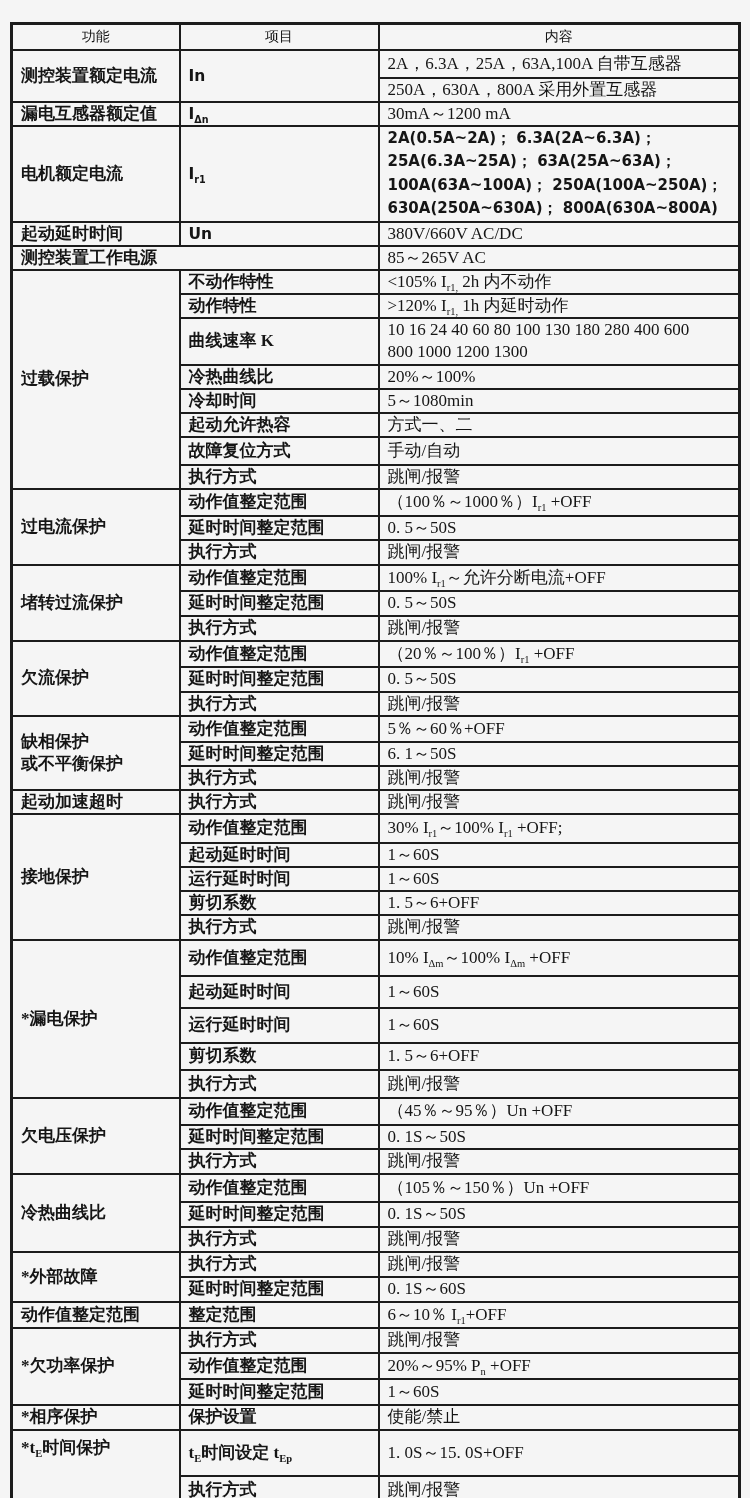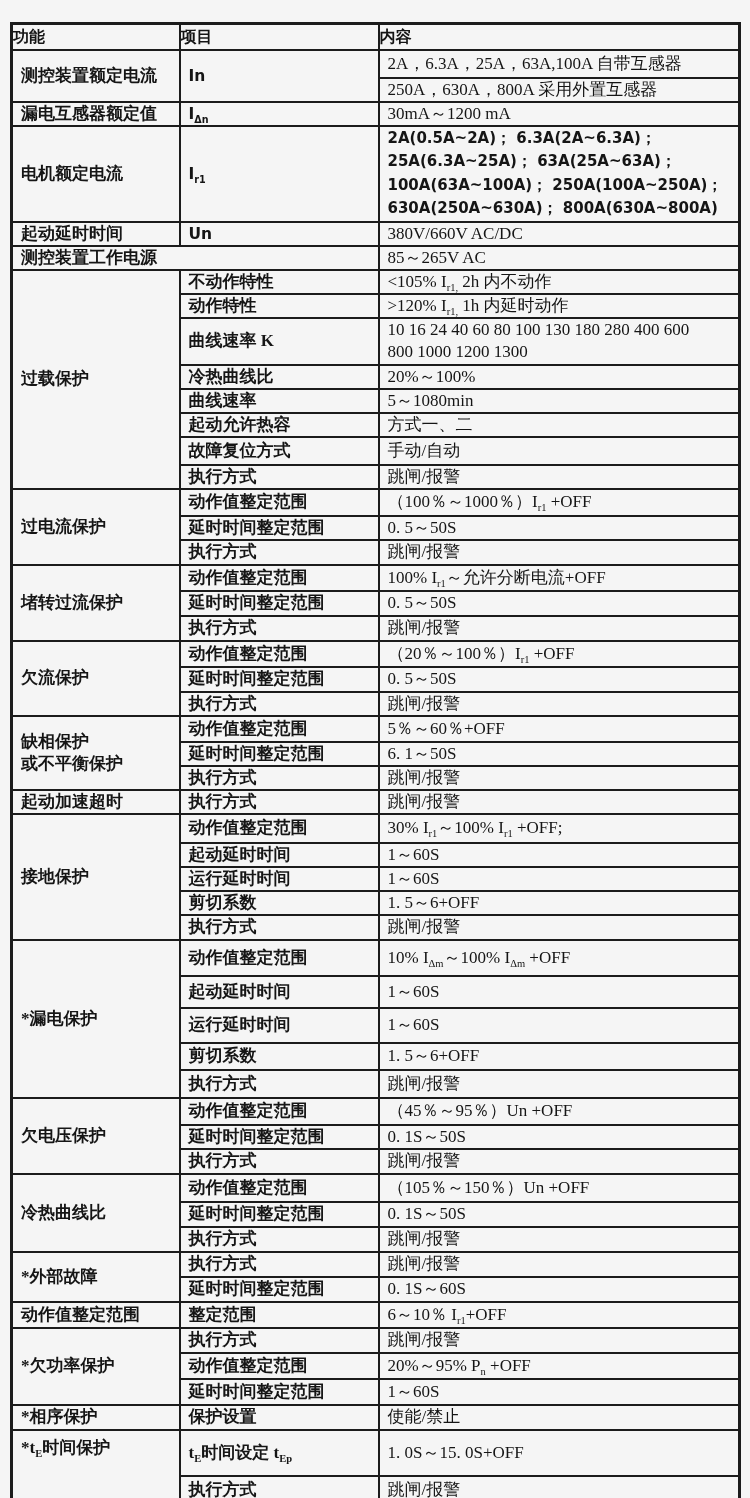--- a/index.html
+++ b/index.html
@@ -22,21 +22,21 @@
   th,td{
     border:2px solid #1c1c1c;
     padding:0 6px 0 8px;
     vertical-align:middle;
     overflow:hidden;
     white-space:nowrap;
     font-size:17px;
     line-height:22px;
   }
   th{
-    font-weight:700;font-size:16px;text-align:left;padding:0;
+    font-weight:400;font-size:14px;text-align:center;padding:0;
   }
   td.cn{font-weight:600;}
   td.val{font-weight:500;}
   td.sans{
     font-family:"DejaVu Sans","Liberation Sans",sans-serif;
     font-weight:600;font-size:15.5px;
   }
   td.sans-val{
     font-family:"DejaVu Sans","Liberation Sans",sans-serif;
     font-weight:600;font-size:15px;line-height:23.5px;
@@ -104,21 +104,21 @@
   </tr>
   <tr style="height:47px">
     <td class="cn">曲线速率 K</td>
     <td class="val">10 16 24 40 60 80 100 130 180 280 400 600<br>800  1000  1200  1300</td>
   </tr>
   <tr style="height:19px">
     <td class="cn">冷热曲线比</td>
     <td class="val">20%～100%</td>
   </tr>
   <tr style="height:23px">
-    <td class="cn">曲线速率</td>
+    <td class="cn">冷却时间</td>
     <td class="val">5～1080min</td>
   </tr>
   <tr style="height:16px">
     <td class="cn">起动允许热容</td>
     <td class="val">方式一、二</td>
   </tr>
   <tr style="height:28px">
     <td class="cn">故障复位方式</td>
     <td class="val">手动/自动</td>
   </tr>

